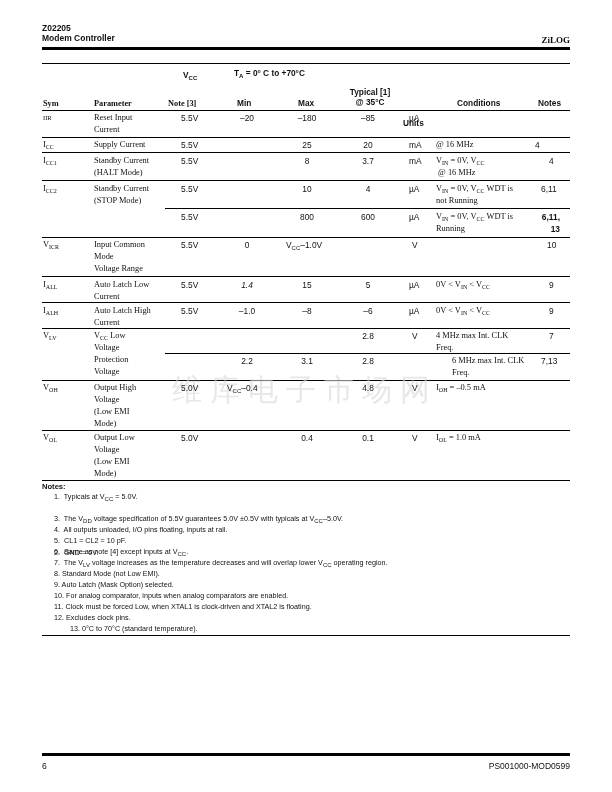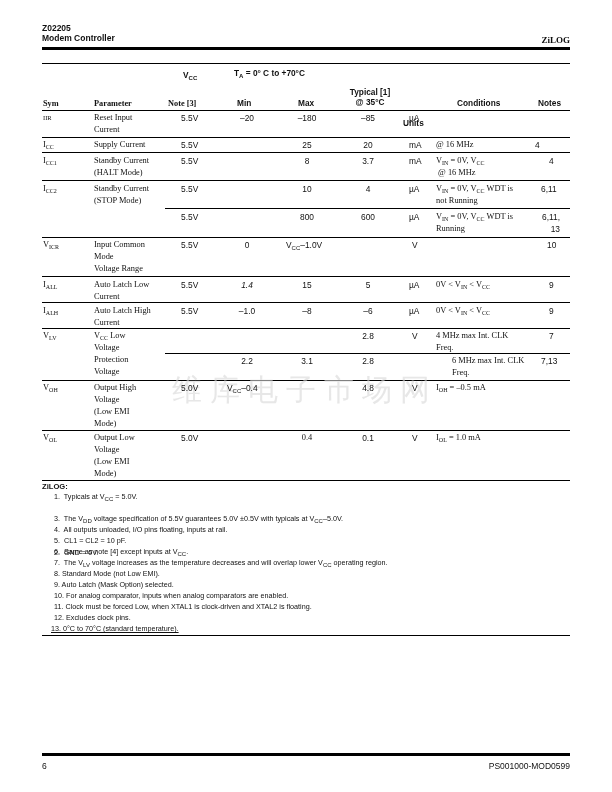--- a/index.html
+++ b/index.html
@@ -125,21 +125,21 @@
 
 <div>
   <div class="cell sans" style="left:181px; top:211px;">5.5V</div>
   <div class="cell sans c" style="left:285px; top:211px; width:44px;">800</div>
   <div class="cell sans c" style="left:348px; top:211px; width:40px;">600</div>
   <div class="cell sans" style="left:409px; top:211px;">µA</div>
   <div class="cell serif" style="left:436px; top:211px;">
     <div>V<sub>IN</sub> = 0V, V<sub>CC</sub> WDT is</div>
     <div>Running</div>
   </div>
-  <div class="cell sans r" style="left:532px; top:211px; width:28px;">
+  <div class="cell sans r" style="left:532px; top:211px; width:28px;font-weight:bold;">
     <div>6,11,</div>
     <div>13</div>
   </div>
 </div>
 <div class="rule" style="left:42px; right:42px; top:237px;"></div>
 
 <div>
   <div class="cell serif" style="left:43px; top:239px;"><span>V</span><sub>ICR</sub></div>
   <div class="cell serif" style="left:94px; top:239px;">
       <div>Input Common</div>
@@ -236,40 +236,40 @@
 
 <div>
   <div class="cell serif" style="left:43px; top:432px;"><span>V</span><sub>OL</sub></div>
   <div class="cell serif" style="left:94px; top:432px;">
     <div>Output Low</div>
     <div>Voltage</div>
     <div>(Low EMI</div>
     <div>Mode)</div>
   </div>
   <div class="cell sans" style="left:181px; top:432px;">5.0V</div>
-  <div class="cell sans c" style="left:285px; top:432px; width:44px;font-family:Liberation Serif, serif;">0.4</div>
+  <div class="cell sans c" style="left:285px; top:432px; width:44px;">0.4</div>
   <div class="cell sans c" style="left:348px; top:432px; width:40px;">0.1</div>
   <div class="cell sans" style="left:412px; top:432px;">V</div>
   <div class="cell serif" style="left:436px; top:432px;">I<sub>OL</sub> = 1.0 mA</div>
 </div>
 <div class="rule" style="left:42px; right:42px; top:480px;"></div>
 
-<div class="notes-title sans">ZiLOG:</div>
+<div class="notes-title sans">Notes:</div>
 <div class="sans">
   <div class="note" style="left:54px; top:492px;">1.&nbsp; Typicals at V<sub>CC</sub> = 5.0V.</div>
   <div class="note" style="left:54px; top:503px;margin-top:45px;">2.&nbsp; GND = 0V.</div>
   <div class="note" style="left:54px; top:514px;">3.&nbsp; The V<sub>DD</sub> voltage specification of 5.5V guarantees 5.0V ±0.5V with typicals at V<sub>CC</sub>–5.0V.</div>
   <div class="note" style="left:54px; top:525px;text-align:center;">4.&nbsp; All outputs unloaded, I/O pins floating, inputs at rail.</div>
   <div class="note" style="left:54px; top:536px;">5.&nbsp; CL1 = CL2 = 10 pF.</div>
   <div class="note" style="left:54px; top:547px;">6.&nbsp; Same as note [4] except inputs at V<sub>CC</sub>.</div>
   <div class="note" style="left:54px; top:558px;">7.&nbsp; The V<sub>LV</sub> voltage increases as the temperature decreases and will overlap lower V<sub>CC</sub> operating region.</div>
   <div class="note" style="left:54px; top:569px;">8.  Standard Mode (not Low EMI).</div>
   <div class="note" style="left:54px; top:580px;">9.  Auto Latch (Mask Option) selected.</div>
   <div class="note" style="left:54px; top:591px;">10.  For analog comparator, inputs when analog comparators are enabled.</div>
   <div class="note" style="left:54px; top:602px;">11.  Clock must be forced Low, when XTAL1 is clock-driven and XTAL2 is floating.</div>
   <div class="note" style="left:54px; top:613px;">12.  Excludes clock pins.</div>
-  <div class="note" style="left:51px; top:624px;text-decoration:underline;">13.  0°C to 70°C (standard temperature).</div>
+  <div class="note" style="left:70px; top:624px;">13.  0°C to 70°C (standard temperature).</div>
 </div>
 <div class="notes-rule" style="top:635px;"></div>
 
 <div class="ftr-rule"></div>
 <div class="ftr-left sans">6</div>
 <div class="ftr-right sans">PS001000-MOD0599</div>
 
 </body></html>

